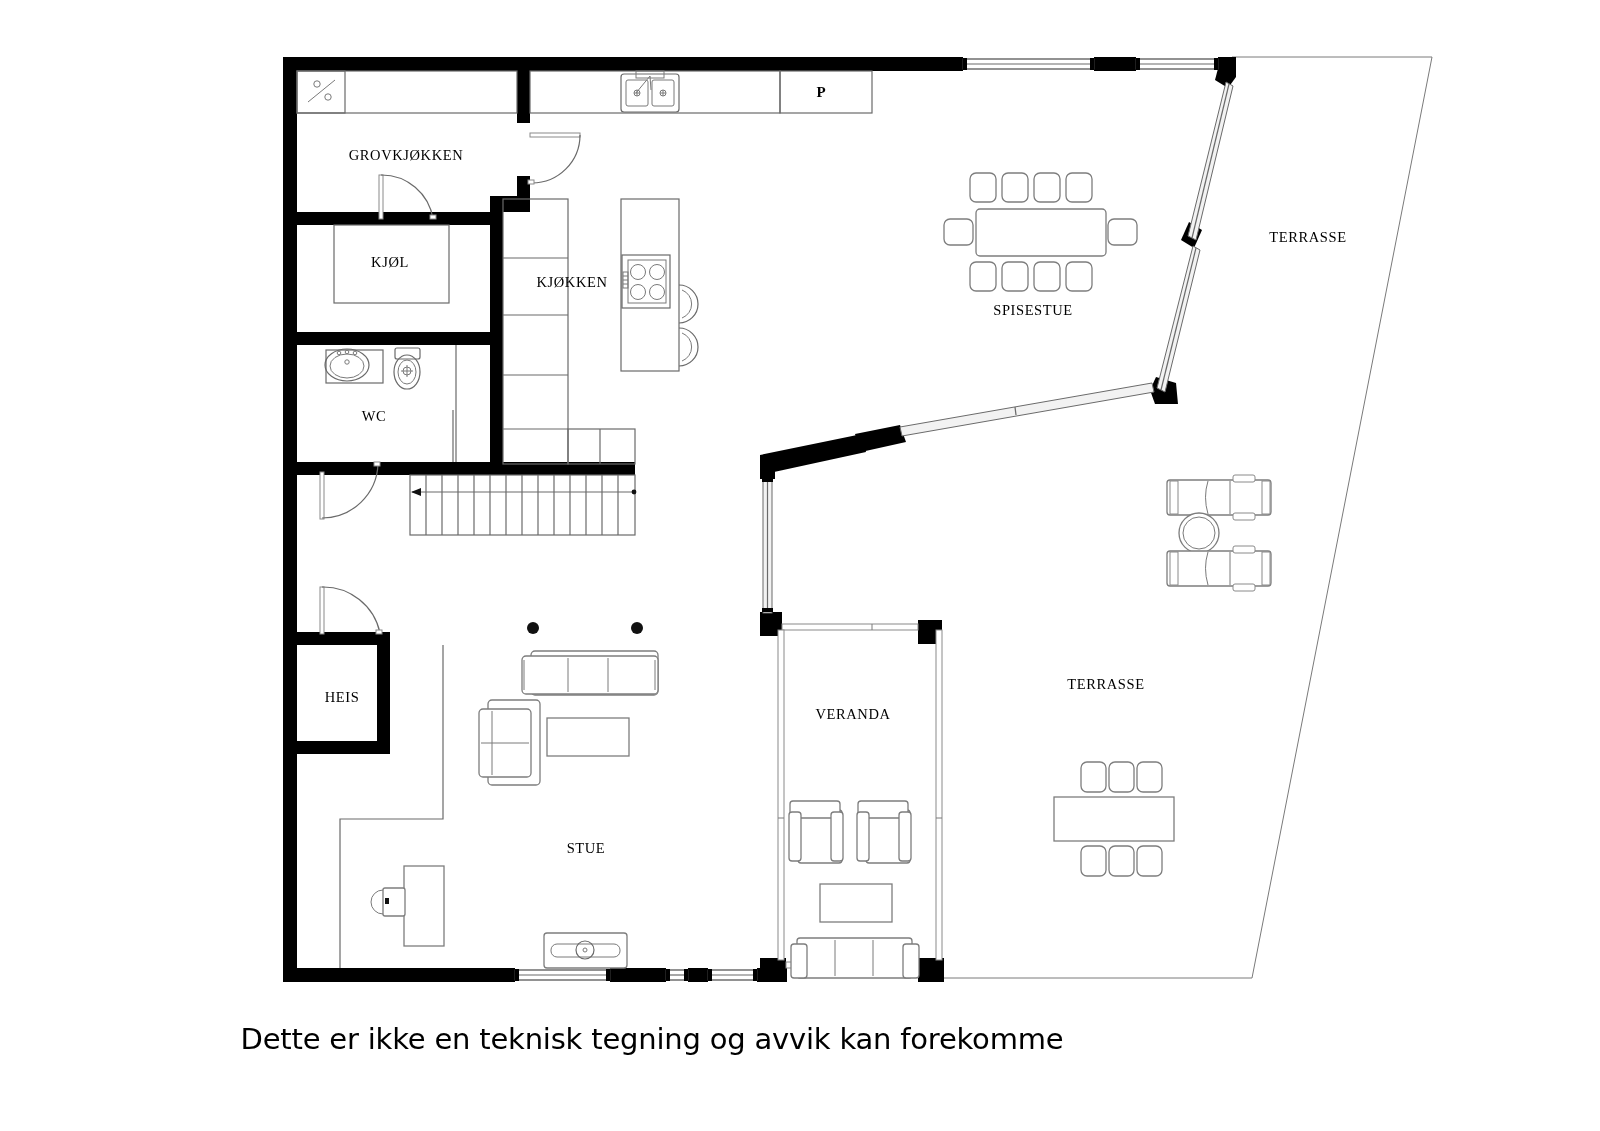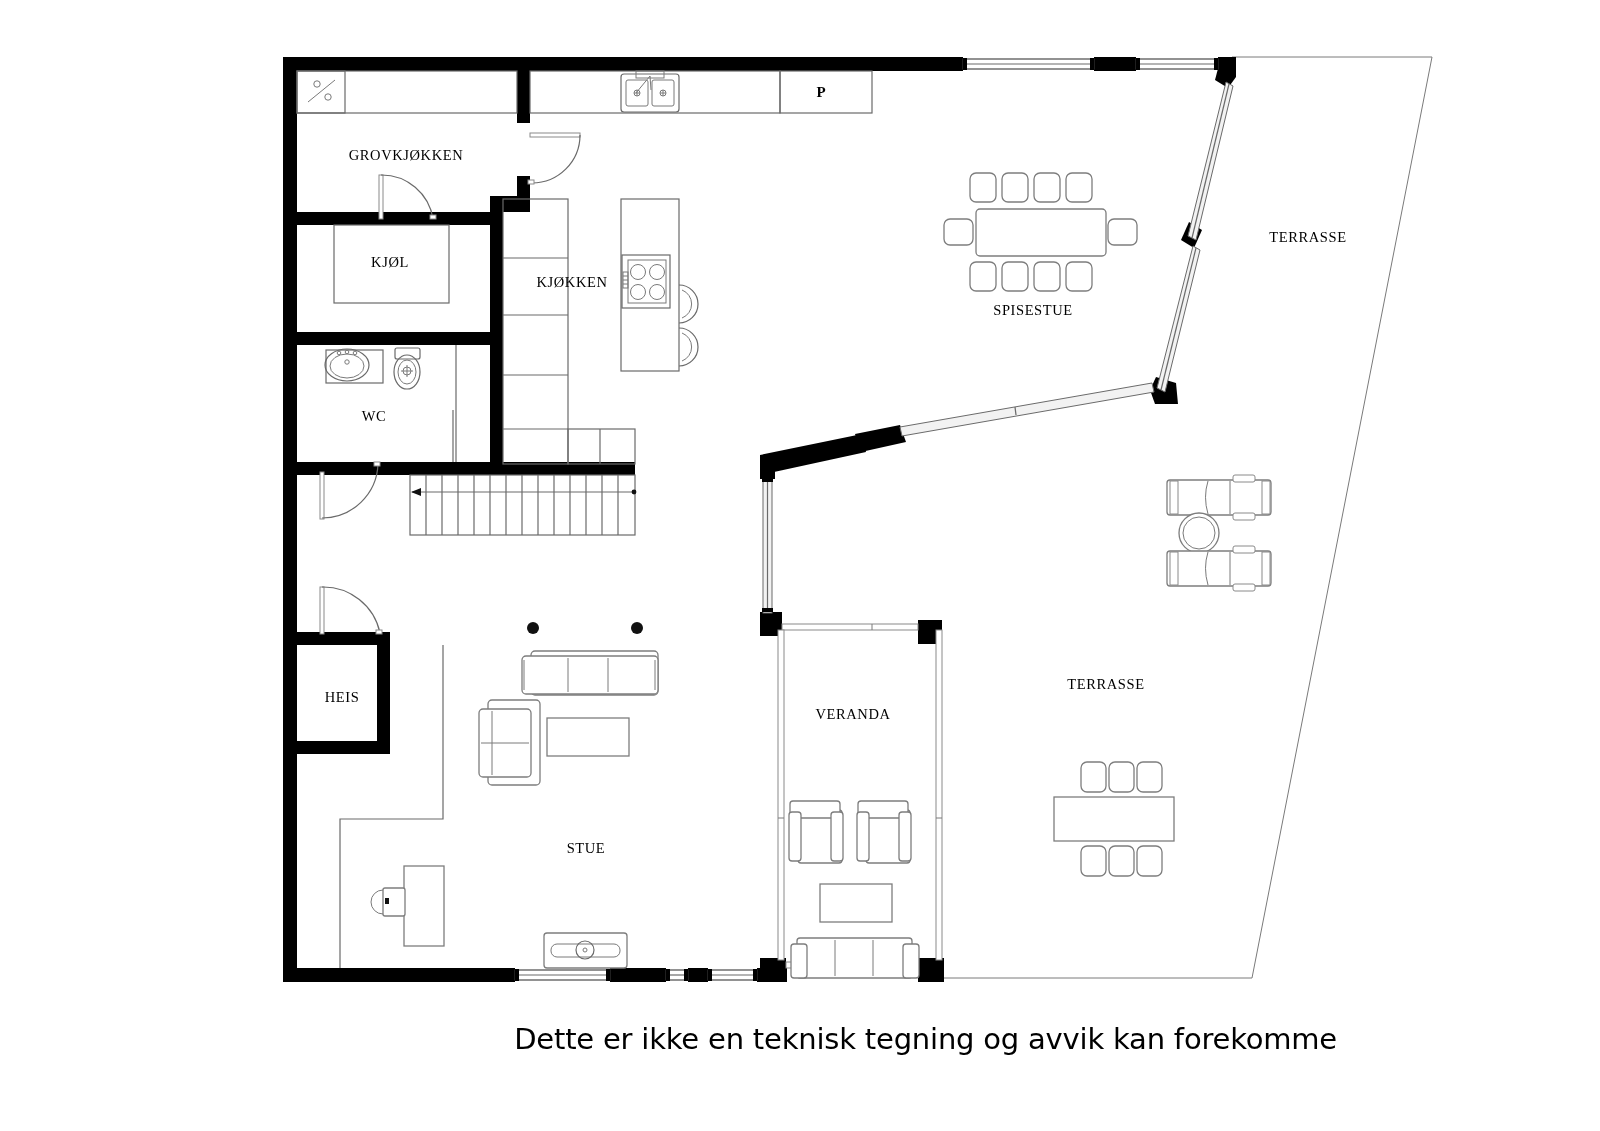--- a/index.html
+++ b/index.html
@@ -9,27 +9,26 @@
     font-family:"Liberation Serif", serif;
     overflow:hidden;
     position:relative;
   }
   #plan-wrap{position:absolute;left:0;top:0;width:1600px;height:1131px;}
   svg#floorplan{display:block;width:1600px;height:1131px;}
 
   .caption{
     position:absolute;
     left:0;top:1022px;width:1304px;
-    text-align:right;
+    text-align:center;
     font-family:"DejaVu Sans", sans-serif;
     font-size:29px;
     letter-spacing:-0.2px;
     color:#000;
     white-space:nowrap;
-    margin-left:33px;
   }
   
 </style>
 </head>
 <body>
 
 <div id="plan-wrap">
 <svg id="floorplan" viewBox="0 0 1600 1131" xmlns="http://www.w3.org/2000/svg">
 
   <defs>

